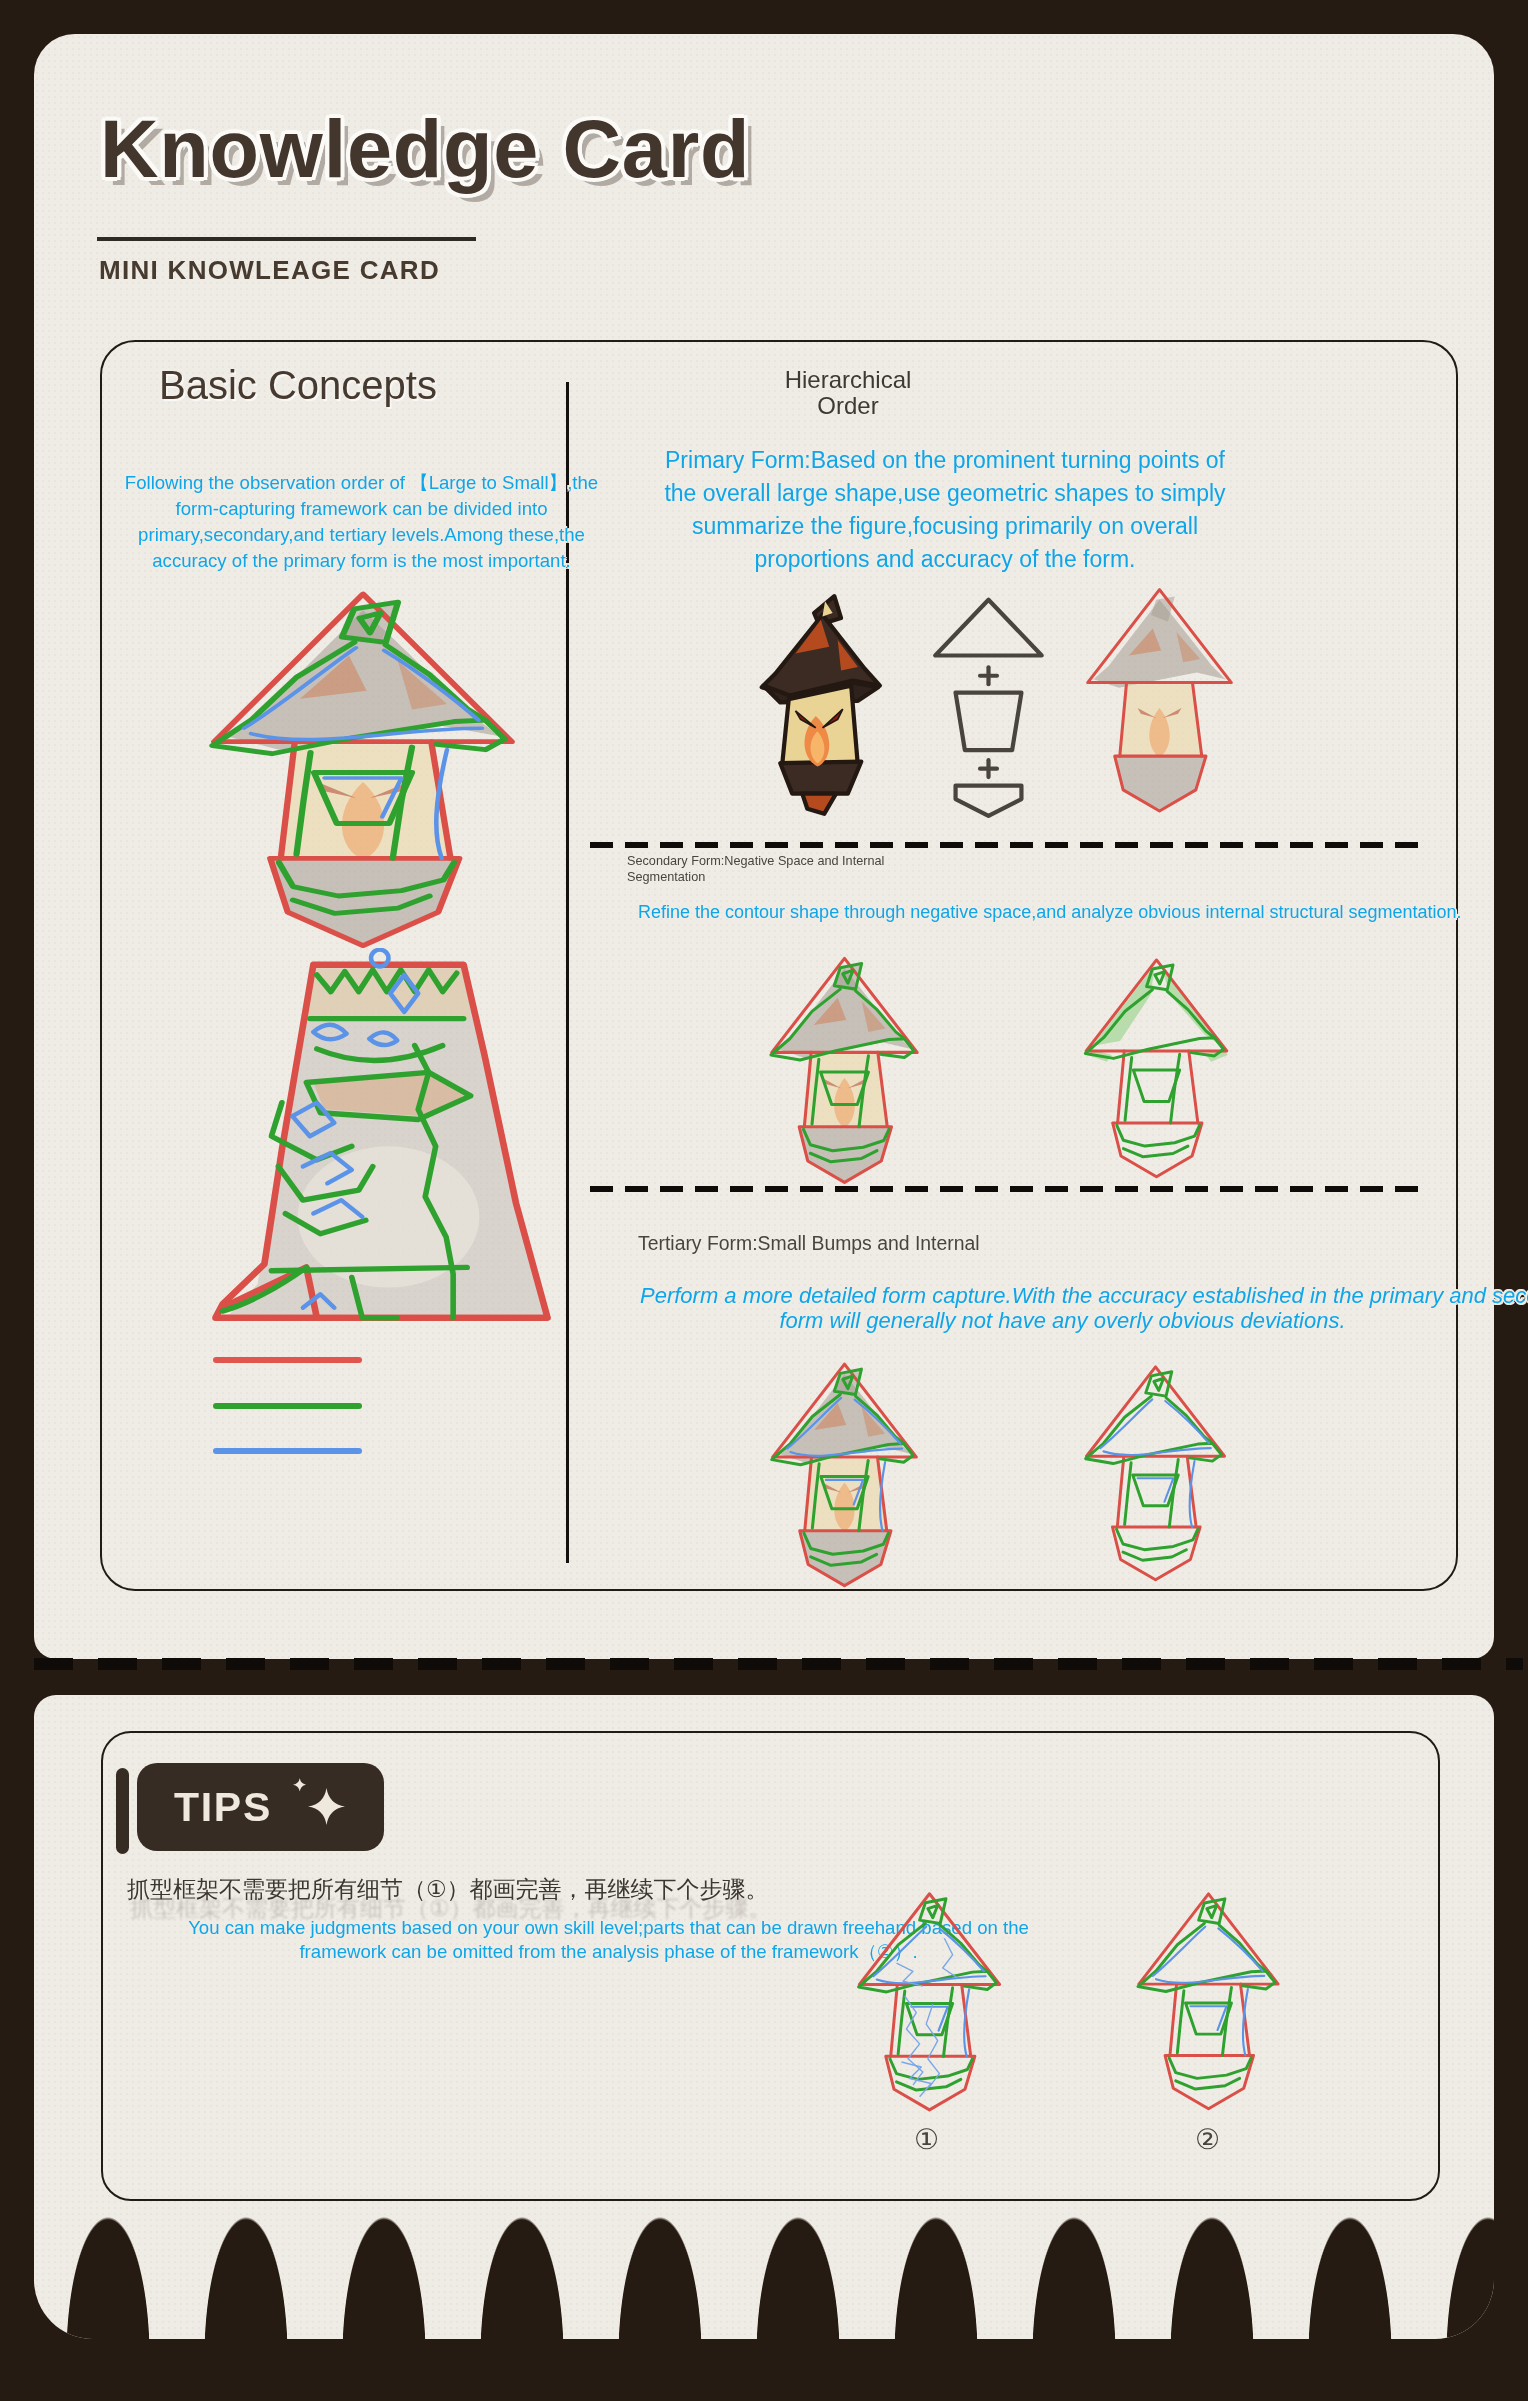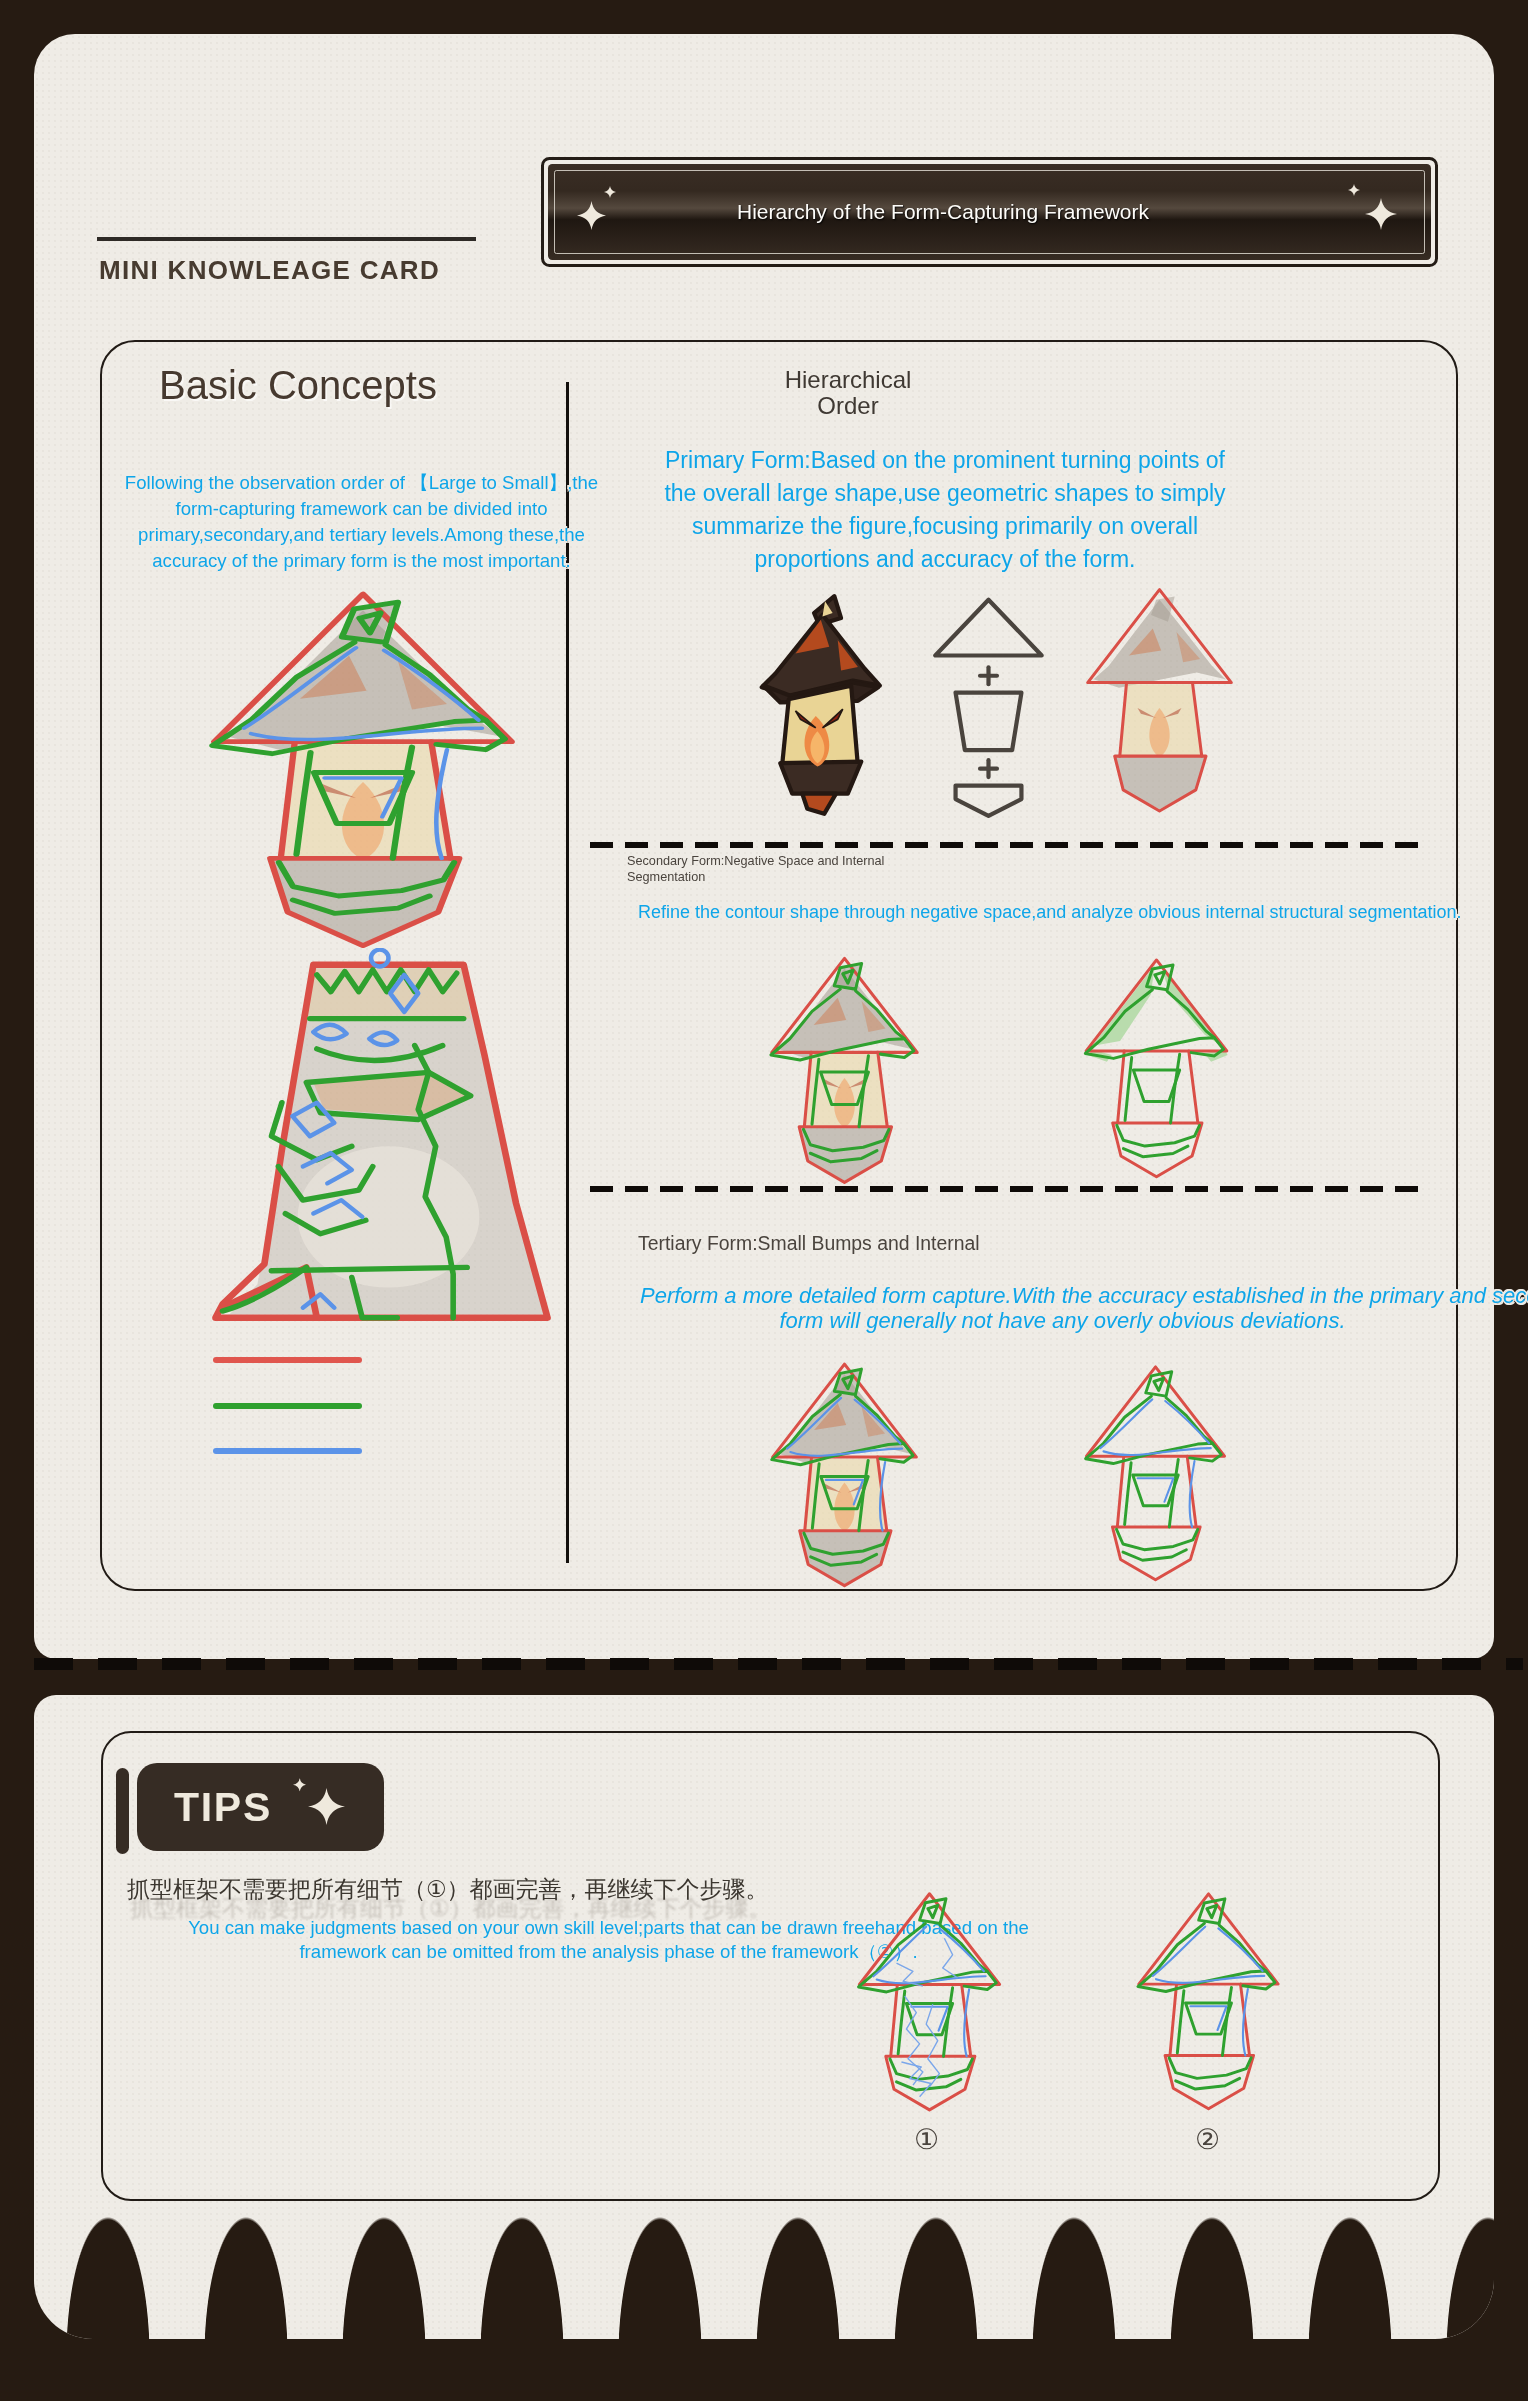--- a/index.html
+++ b/index.html
@@ -205,40 +205,24 @@
 </svg>
 
 <div id="page">
 
   <div class="abs paper-top"></div>
   <div class="abs paper-bottom">
     <div class="teeth"></div>
   </div>
   <div class="abs tear"></div>
 
+  <div class="abs kc-title">Knowledge Card</div>
   <div class="abs kc-rule"></div>
   <div class="abs kc-sub">MINI KNOWLEAGE CARD</div>
 
-  <div class="abs banner">
-    <div class="banner-inner">
-      <div class="banner-text">Hierarchy of the Form-Capturing Framework</div>
-      <svg class="sparkle" style="left:29px;top:37px" width="29" height="29" viewBox="0 0 34 34">
-          <use href="#sym-sparkle"></use>
-        </svg>
-      <svg class="sparkle" style="left:56px;top:22px" width="12" height="12" viewBox="0 0 14 14">
-          <use href="#sym-sparkle"></use>
-        </svg>
-      <svg class="sparkle" style="right:34px;top:34px" width="32" height="32" viewBox="0 0 38 38">
-          <use href="#sym-sparkle"></use>
-        </svg>
-      <svg class="sparkle" style="right:71px;top:20px" width="12" height="12" viewBox="0 0 14 14">
-          <use href="#sym-sparkle"></use>
-        </svg>
-    </div>
-  </div>
 
   <div class="abs main-card"></div>
   <div class="abs vdivider"></div>
 
   <div class="abs h-basic">Basic Concepts</div>
   <div class="abs txt intro">Following the observation order of 【Large to Small】,the
 form-capturing framework can be divided into
 primary,secondary,and tertiary levels.Among these,the
 accuracy of the primary form is the most important.</div>
 

